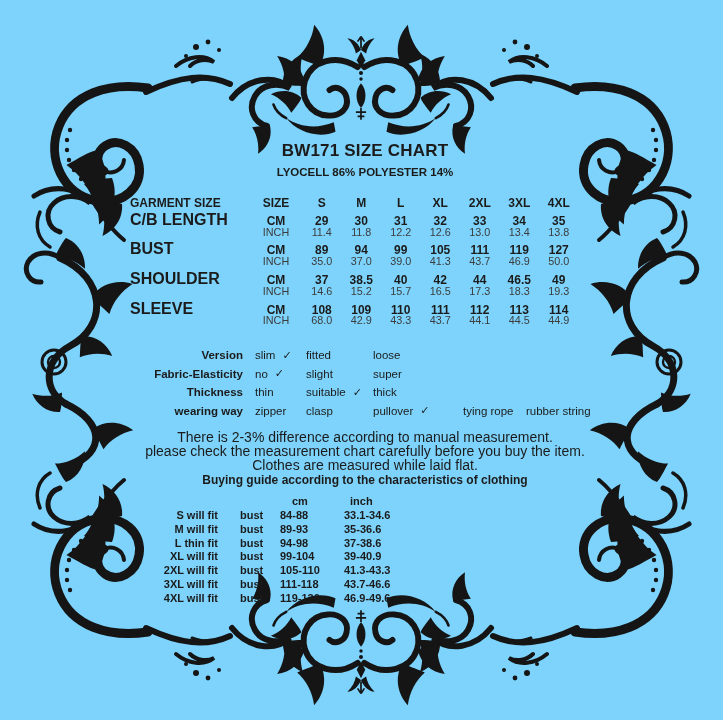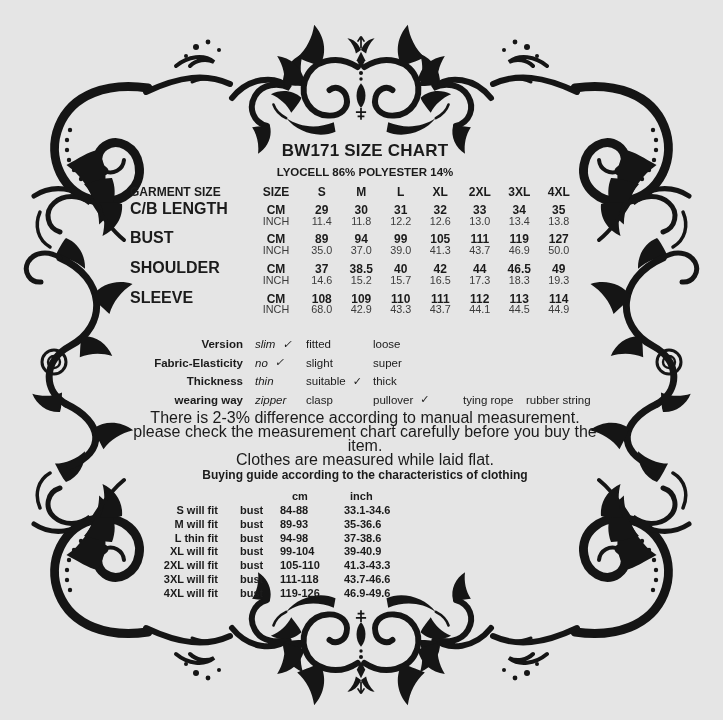--- a/index.html
+++ b/index.html
@@ -1,52 +1,52 @@
 <!DOCTYPE html>
 <html><head>
 <meta charset="utf-8">
 <style>
   * { box-sizing: border-box; margin: 0; padding: 0; }
   html,body { background: #ffffff; }
   .page {
     position: relative;
     width: 723px;
     height: 720px;
-    background: #e5e5e5;
+    background: #7dd3fc;
     overflow: hidden;
     font-family: "Liberation Sans", sans-serif;
     color: #1b1b1b;
   }
   .border-svg { position: absolute; left: 0; top: 0; }
 
   .content { position: absolute; left: 130px; top: 141px; width: 470px; }
 
   .title    { font-size: 17px; font-weight: 700; text-align: center; letter-spacing: .2px; }
   .subtitle { font-size: 11.5px; font-weight: 700; text-align: center; margin-top: 5px; }
 
-  .size-table { margin-top: 7px; }
+  .size-table { margin-top: 18px; }
   .st-row  { display: flex; align-items: baseline; height: 14.8px; }
   .st-label{ width: 120px; font-weight: 700; font-size: 16px; flex-shrink: 0; }
   .st-unit { width: 52px; text-align: center; flex-shrink: 0; }
   .st-val  { width: 39.5px; text-align: center; flex-shrink: 0; }
   .st-head .st-label, .st-head .st-unit, .st-head .st-val { font-weight: 700; font-size: 12px; }
   .st-cm   { font-weight: 700; font-size: 12px; }
   .st-inch { font-weight: 400; font-size: 10.8px; color: #3b3b3b; }
 
   .attributes { margin-top: 17px; }
   .attr-row  { display: flex; align-items: center; height: 18.5px; font-size: 11.5px; }
   .attr-label{ width: 113px; text-align: right; font-weight: 700; flex-shrink: 0; }
   .attr-cell { display: flex; align-items: center; flex-shrink: 0; }
-  .attr-cell.c1 { width: 63px; padding-left: 12px; font-style: italic; }
+  .attr-cell.c1 { width: 63px; padding-left: 12px; }
   .attr-cell.c2 { width: 67px; }
   .attr-cell.c3 { width: 70px; }
   .attr-cell.c4 { width: 83px; padding-left: 20px; }
   .check { margin-left: 7px; font-size: 11px; }
 
-  .notes { margin-top: 2px; text-align: center; font-size: 16px; line-height: 14px; }
+  .notes { margin-top: 10px; text-align: center; font-size: 14px; line-height: 14px; }
   .guide-title { margin-top: 1px; text-align: center; font-weight: 700; font-size: 12px; }
 
   .guide { margin-top: 8px; }
   .g-row  { display: flex; align-items: baseline; height: 13.8px; font-size: 11px; font-weight: 700; }
   .g-size { width: 88px; text-align: right; flex-shrink: 0; }
   .g-bust { width: 40px; margin-left: 22px; flex-shrink: 0; }
   .g-cm   { width: 64px; flex-shrink: 0; }
   .g-head .g-cm   { padding-left: 12px; }
   .g-head .g-inch { padding-left: 6px; }
 </style>

